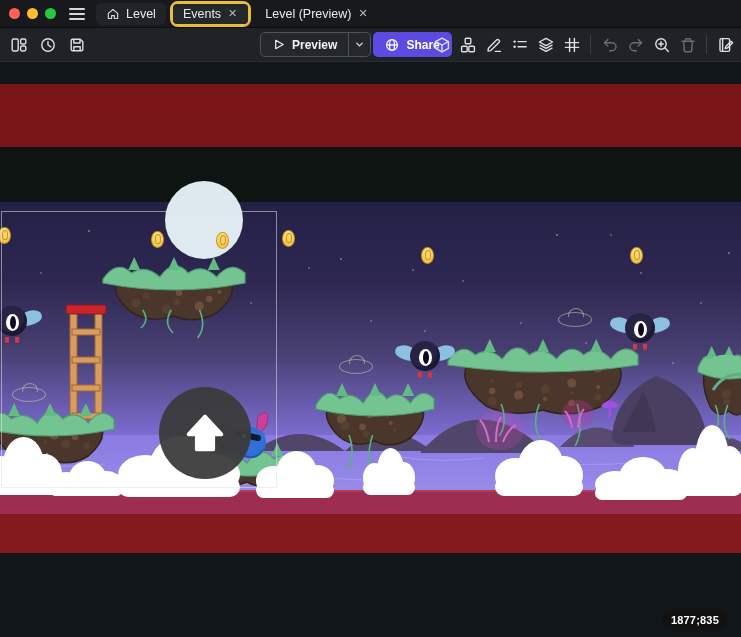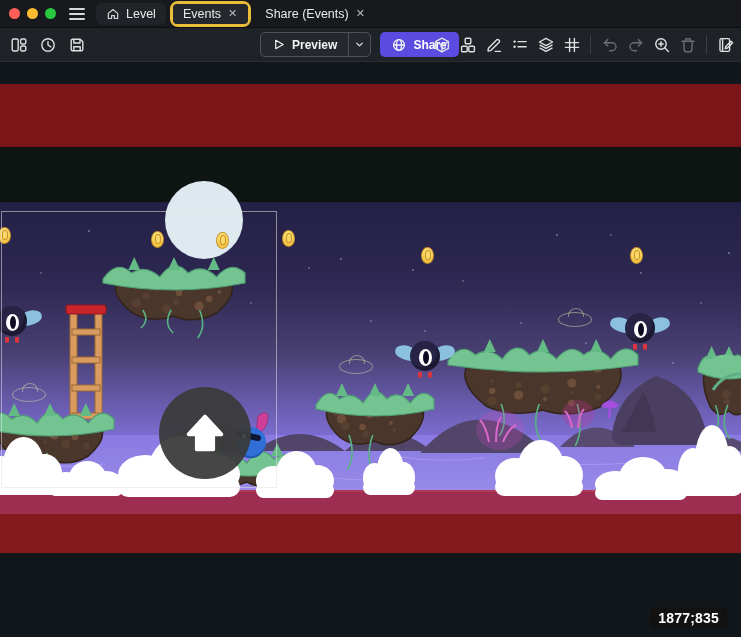--- a/index.html
+++ b/index.html
@@ -16,21 +16,21 @@
   .tab .close{color:#b7bbbf;font-size:11px;padding:0 1px;cursor:pointer;}
   .tab-home{background:#202327;}
   .tab-highlight{border:3px solid #e9bd3a;border-radius:8px;padding:0;}
   .tab-active{background:#24272b;border-radius:4px;height:20px;}
   .tab svg{flex:0 0 auto;}
 
   
   .toolbar{position:absolute;top:28px;left:0;right:0;height:34px;background:#1f2327;border-bottom:1px solid #2a2e33;box-sizing:border-box;}
   .tb-abs{position:absolute;top:4px;display:flex;align-items:center;}
   .left-icons{left:6px;gap:4px;}
-  .center-btns{left:260px;gap:9px;}
+  .center-btns{left:260px;gap:2px;}
   .right-icons{right:3px;gap:1px;}
   .icon-btn{width:25px;height:25px;display:flex;align-items:center;justify-content:center;background:none;border:none;cursor:pointer;padding:0;}
   .icon-btn svg{stroke:#dde1e4;fill:none;stroke-width:1.4;stroke-linecap:round;stroke-linejoin:round;}
   .icon-btn.disabled svg{stroke:#696e74;}
   .icon-btn svg .fillp{fill:#dde1e4;stroke:none;}
   .tb-sep{width:1px;height:19px;background:#3a3f45;margin:0 5px;}
   .preview-btn{display:flex;align-items:center;height:25px;background:#24282c;border:1px solid #4e535a;border-radius:5px;color:#f1f3f5;font-size:12px;font-weight:700;box-sizing:border-box;}
   .preview-main{display:flex;align-items:center;gap:7px;padding:0 11px;cursor:pointer;height:100%;}
   .preview-main svg,.share-btn svg{stroke:#f1f3f5;fill:none;stroke-width:1.3;stroke-linecap:round;stroke-linejoin:round;}
   .preview-caret{display:flex;align-items:center;justify-content:center;width:21px;height:100%;border-left:1px solid #4e535a;cursor:pointer;}
@@ -62,21 +62,21 @@
   .bat .pupil{width:6px;height:13px;margin-top:2px;border-radius:50%;background:#0d0b22;}
   .bat .claw{position:absolute;bottom:3px;width:4px;height:6px;border-radius:0 0 3px 3px;background:#d8353f;}
   .cloud{position:absolute;}
   .cloud div{position:absolute;background:#fff;border-radius:50%;}
   .cloud .base{left:0;right:0;bottom:-2px;height:55%;border-radius:12px;}
   .cloud .b1{left:0;bottom:0;width:45%;height:110%;}
   .cloud .b2{left:26%;bottom:0;width:52%;height:165%;}
   .cloud .b3{right:0;bottom:0;width:44%;height:115%;}
   #touch-btn{position:absolute;border-radius:50%;background:rgba(58,58,58,.94);display:flex;align-items:center;justify-content:center;cursor:pointer;}
   #camera-border{position:absolute;border:1px solid rgba(225,225,225,.55);box-sizing:border-box;pointer-events:none;}
-  .coord-badge{position:absolute;right:14px;bottom:8px;background:rgba(18,18,18,.92);color:#fff;font-size:14px;font-weight:700;padding:3px 8px;border-radius:5px;letter-spacing:.2px;margin-top:36px;}
+  .coord-badge{position:absolute;right:14px;bottom:8px;background:rgba(18,18,18,.92);color:#fff;font-size:11px;font-weight:700;padding:3px 8px;border-radius:5px;letter-spacing:.2px;margin-top:36px;}
 </style>
 </head>
 <body>
 
 <div id="app">
 
   <div class="titlebar">
     <div class="lights">
       <button class="light" id="light-close" style="background: rgb(255, 95, 87);"></button>
       <button class="light" id="light-min" style="background: rgb(254, 188, 46);"></button>
@@ -94,21 +94,21 @@
         </svg>
         <span>Level</span>
       </div>
       <div class="tab-highlight">
         <div class="tab tab-active">
           <span>Events</span>
           <span class="close">✕</span>
         </div>
       </div>
       <div class="tab">
-        <span>Share (Events)</span>
+        <span>Level (Preview)</span>
         <span class="close">✕</span>
       </div>
     </div>
   </div>
 
   <div class="toolbar">
     <div class="tb-abs left-icons">
       <button class="icon-btn">
         <svg width="18" height="18" viewBox="0 0 18 18">
             <rect x="2.2" y="3" width="6" height="12" rx="1.4"></rect>

